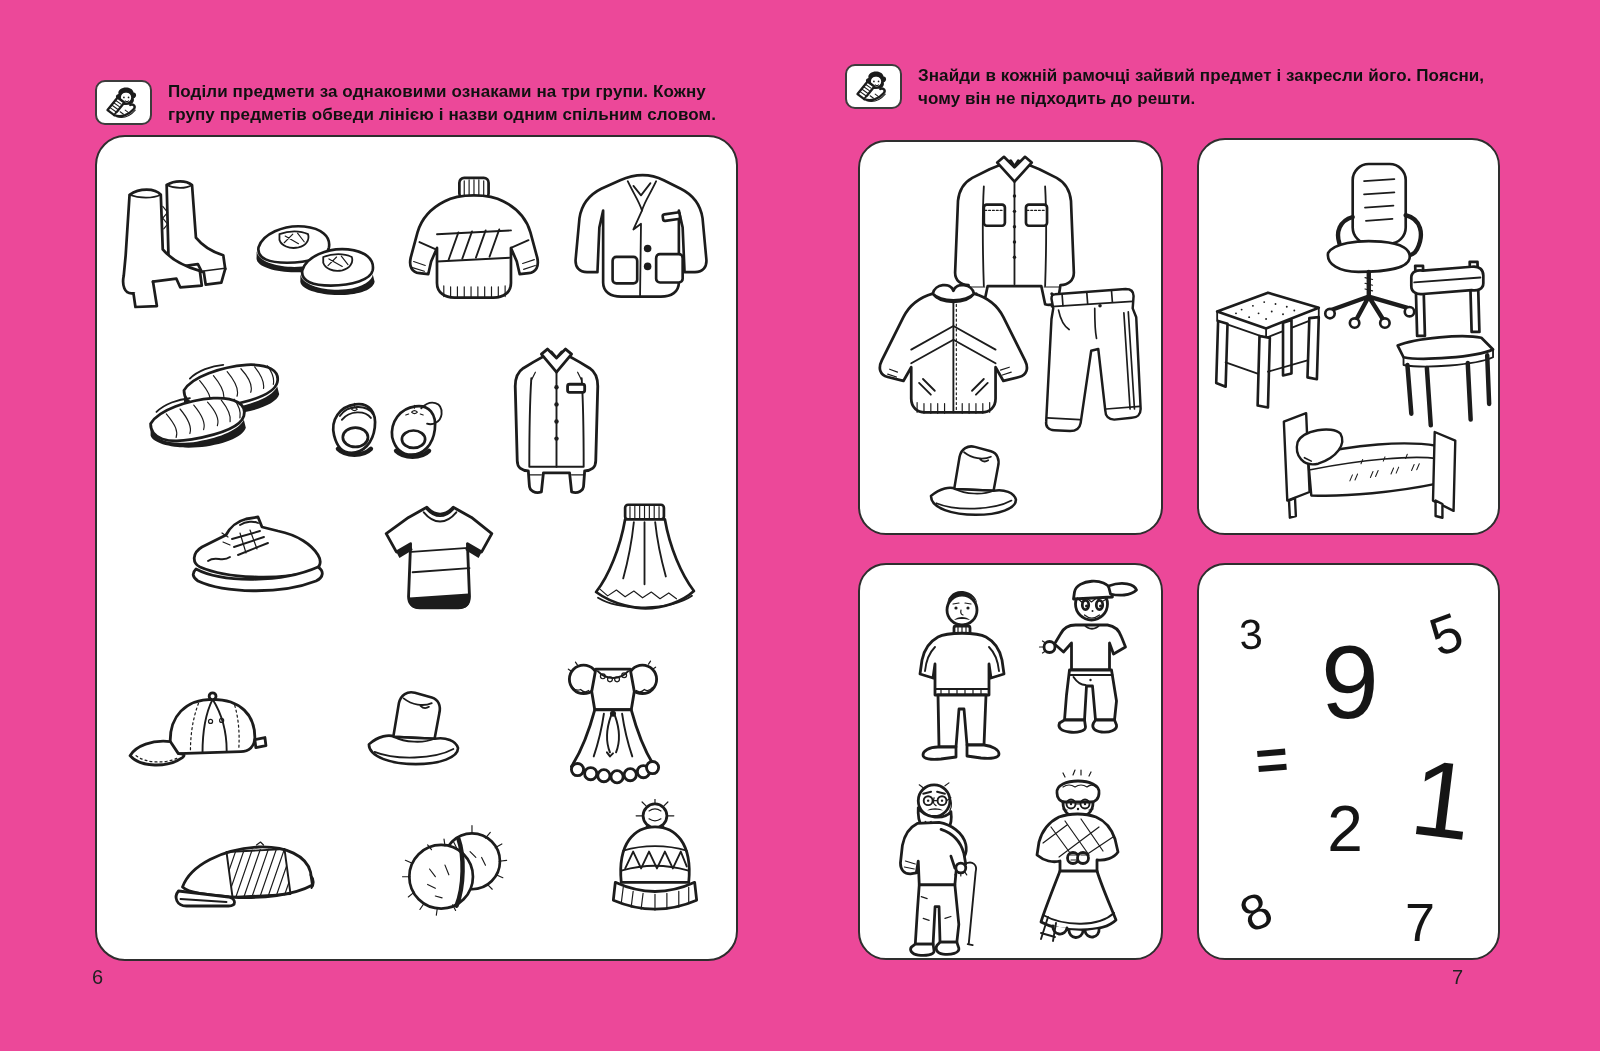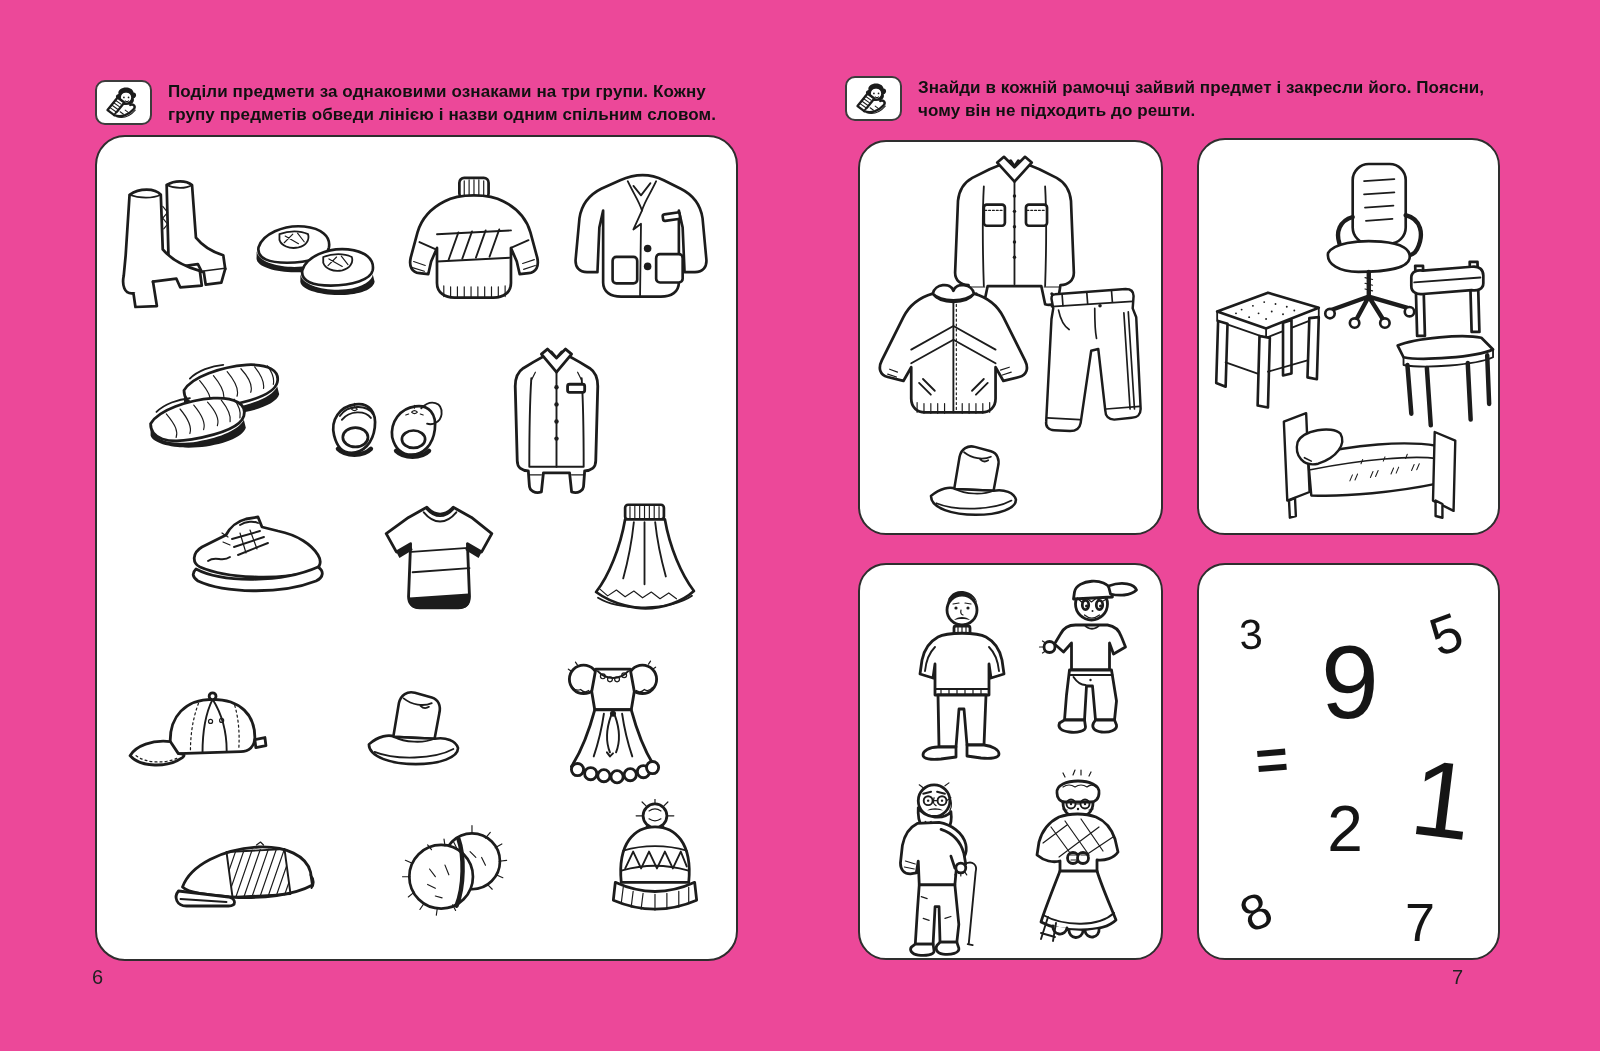--- a/index.html
+++ b/index.html
@@ -253,21 +253,21 @@
         <path class="n" d="M26,52 C46,46 70,46 90,52 M25,72 C46,66 70,66 91,72"></path>
         <path class="n" d="M28,70 L36,53 L44,70 L52,53 L60,70 L68,53 L76,70 L84,53 L90,68"></path>
         <path class="s" d="M18,84 C44,96 72,96 98,84 L100,102 C72,114 44,114 16,102 Z"></path>
         <path class="t" d="M26,89 L24,105 M36,93 L34,109 M46,95 L44,111 M58,96 L58,112 M70,95 L70,111 M82,93 L82,109 M92,89 L92,105"></path>
       </svg>
     </div>
   </div>
 
   <div class="pagenum" style="left:92px;top:966px">6</div>
 
-  <div class="task-row" style="left:845px;top:76px;width:650px">
+  <div class="task-row" style="left:845px;top:64px;width:650px">
     <div class="task-iconbox">
       <svg viewBox="0 0 56 44">
         <path class="d" d="M22,12 C20,3 38,1 40,10 C44,10 44,16 40,17 C42,22 36,26 32,24 C26,27 20,22 22,17 C18,17 18,13 22,12 Z"></path>
         <circle class="s" cx="31" cy="16" r="7.5" stroke-width="1.6"></circle>
         <path class="d" d="M24,13 C25,7 38,6 38,13 C34,9 28,9 24,13 Z"></path>
         <circle class="d" cx="28.5" cy="16" r="1"></circle>
           <circle class="d" cx="34" cy="16" r="1"></circle>
         <path class="t" d="M30,20 q2,2 4,0"></path>
         <path class="s" d="M9,31 L21,16 L29,22 L17,37 Z" stroke-width="1.6"></path>
         <path class="t" d="M12,28 l7,5 M14,25 l7,5 M16,22 l7,5 M18,19 l7,5 M20,16 l7,5"></path>

